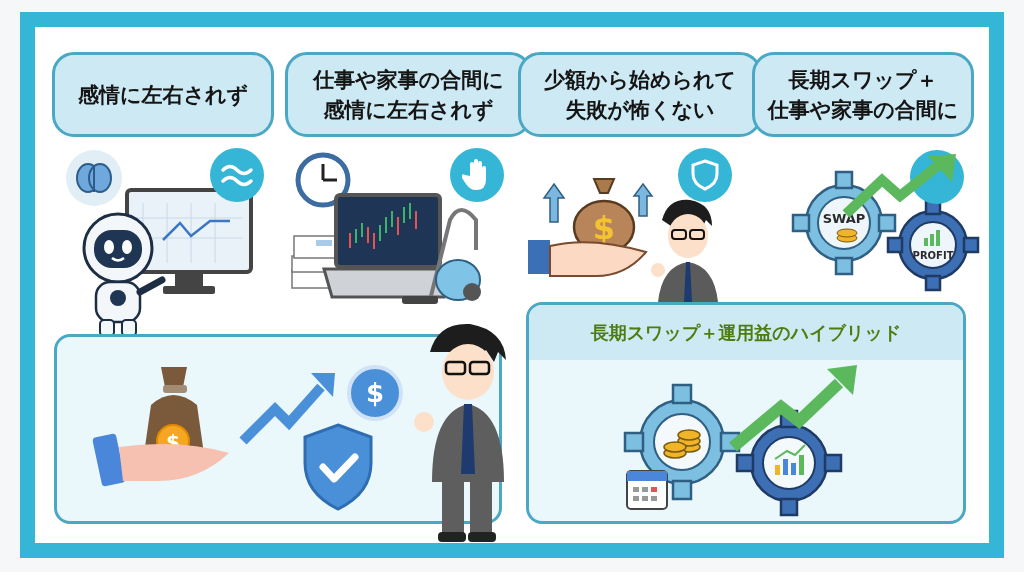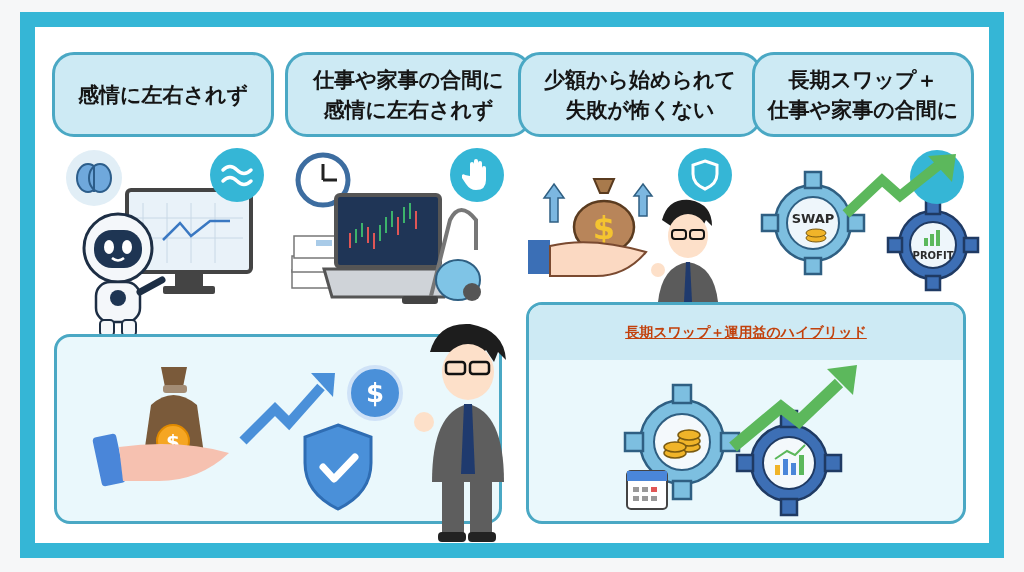--- a/index.html
+++ b/index.html
@@ -17,21 +17,21 @@
   .abs { position: absolute; }
   .icon-circle {
     position: absolute; width: 54px; height: 54px; border-radius: 50%; background: #35b6d6;
     display: flex; align-items: center; justify-content: center;
   }
   .panel {
     position: absolute; border: 3px solid #4aa8c4; border-radius: 16px; background: #eaf8fc; overflow: hidden;
   }
   .panel-header {
     height: 55px; background: #cdeaf4; display: flex; align-items: center; justify-content: center;
-    font-weight: bold; font-size: 14px; color: #c2410c; text-decoration: underline;
+    font-weight: bold; font-size: 18px; color: #4d7c0f;
   }
 </style>
 </head>
 <body>
 
 <div class="frame"></div>
 
 <div class="pill" style="left:52px;top:52px;width:222px;">
   <span>感情に左右されず</span>
 </div>
@@ -176,21 +176,21 @@
       <path d="M14 22 q6 -22 28 -20 q22 4 22 26 l-6 -6 l-4 8 l-6 -10 l-8 8 l-6 -8 l-8 10 z" fill="#1d1d1d"></path>
       <ellipse cx="40" cy="38" rx="20" ry="22" fill="#fde0c9"></ellipse>
       <rect x="24" y="32" width="14" height="9" rx="3" fill="none" stroke="#111" stroke-width="2"></rect>
       <rect x="42" y="32" width="14" height="9" rx="3" fill="none" stroke="#111" stroke-width="2"></rect>
       <path d="M10 104 q4 -36 30 -40 q26 4 30 40 z" fill="#5b5b5b"></path>
       <path d="M38 64 h4 l2 40 h-8 z" fill="#1f3a6e"></path>
       <circle cx="10" cy="72" r="7" fill="#fde0c9"></circle>
     </svg>
 </div>
 
-<div class="abs" style="left:760px;top:170px;width:106px;height:106px;">
+<div class="abs" style="left:791px;top:170px;width:106px;height:106px;">
   <svg width="106" height="106" viewBox="0 0 106 106">
       <g fill="#7dbfe0" stroke="#2f5f82" stroke-width="2.5">
         <circle cx="53" cy="53" r="38"></circle>
         <rect x="45" y="2" width="16" height="16"></rect>
         <rect x="45" y="88" width="16" height="16"></rect>
         <rect x="2" y="45" width="16" height="16"></rect>
         <rect x="88" y="45" width="16" height="16"></rect>
       </g>
       <circle cx="53" cy="53" r="26" fill="#eef6fb" stroke="#2f5f82" stroke-width="2"></circle>
       <text x="53" y="53" font-size="13" font-weight="bold" text-anchor="middle" fill="#2b2b2b" font-family="DejaVu Sans, sans-serif">SWAP</text>

